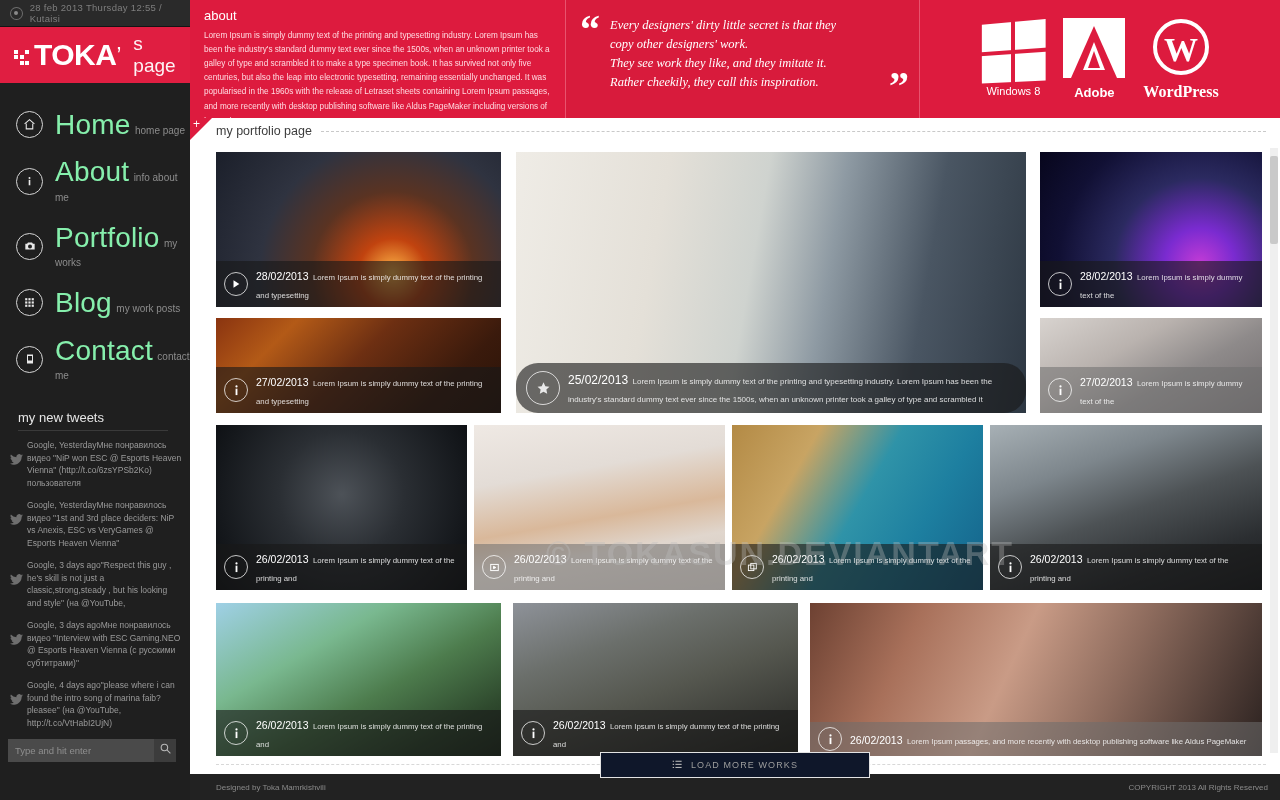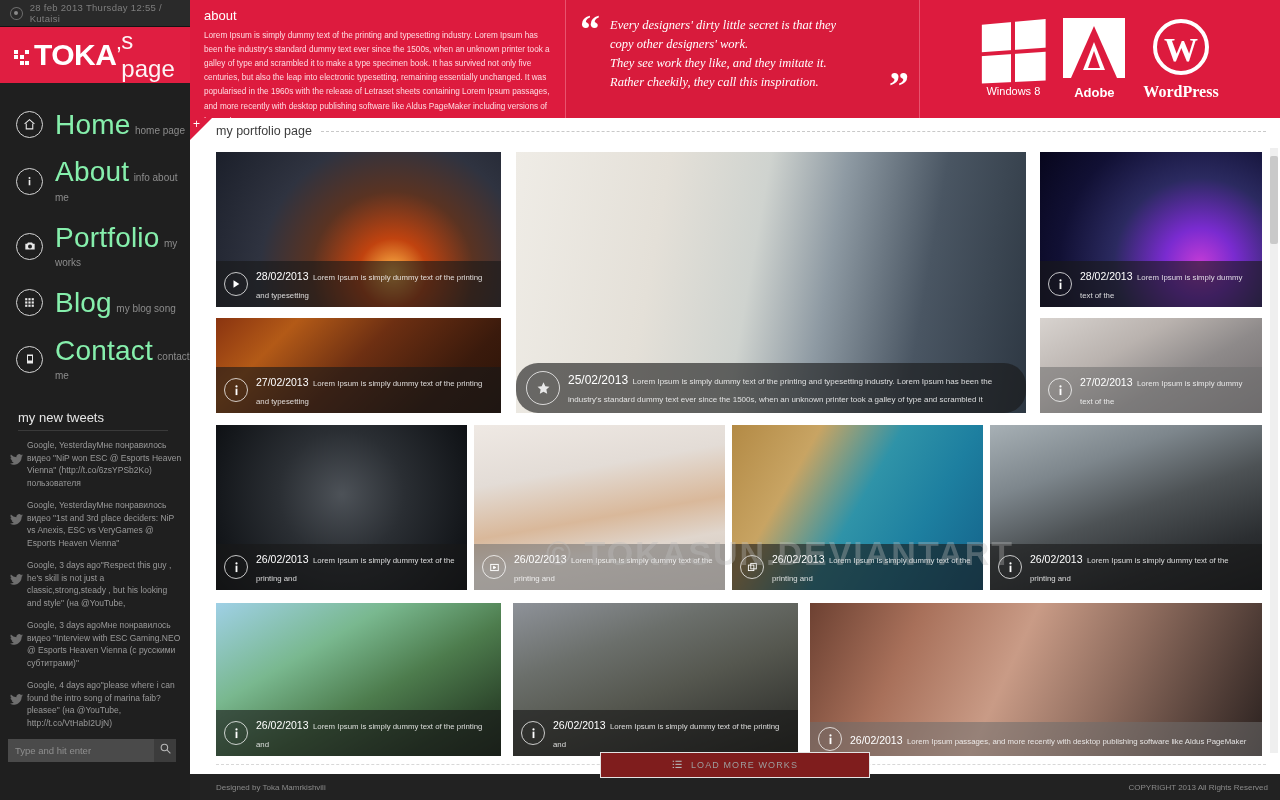--- a/index.html
+++ b/index.html
@@ -37,21 +37,21 @@
     display: flex; align-items: center; padding-left: 14px;
   }
   .brand-dots {
     display: grid; grid-template-columns: repeat(3, 4px);
     grid-auto-rows: 4px; gap: 1.5px; margin-right: 5px; margin-top: 4px;
   }
   .brand-dots i { background: #fff; display: block; width: 4px; height: 4px; }
   .brand-dots i.off { background: transparent; }
   .brand-name { color: #fff; font-size: 30px; font-weight: 700; letter-spacing: -0.5px; }
   .brand-apos { color: #fff; font-size: 22px; font-weight: 400; }
-  .brand-sub { color: #fff; font-size: 24px; font-weight: 300; margin-left: 0; opacity:.95; }
+  .brand-sub { color: #fff; font-size: 19px; font-weight: 300; margin-left: 12px; opacity:.95; }
 
   
   .nav { padding-top: 18px; }
   .nav-item { display: flex; align-items: center; padding: 9px 0 9px 16px; cursor: pointer; }
   .nav-ico {
     width: 27px; height: 27px; border-radius: 50%;
     border: 1.4px solid #d6d6d6; margin-right: 12px;
     display: flex; align-items: center; justify-content: center; flex: 0 0 27px;
     color: #e8e8e8;
   }
@@ -144,21 +144,21 @@
   }
   .cap-ico.big { width: 34px; height: 34px; flex: 0 0 34px; }
   .cap-txt .d { color: #fff; font-size: 10.5px; font-weight: 400; line-height: 1.15; }
   .cap-txt .x { color: rgba(255,255,255,.82); font-size: 7.8px; line-height: 1.35; margin-top:1px;}
   .cap-txt.big .d { font-size: 12px; }
   .cap-txt.big .x { font-size: 8px; }
 
   .loadmore {
     position: absolute; left: 50%; transform: translateX(-50%);
     bottom: 14px;
-    width: 270px; height: 26px; border: 1px solid #e3e3e3; background: #7f1d1d;
+    width: 270px; height: 26px; border: 1px solid #e3e3e3; background: #0f172a;
     display: flex; align-items: center; justify-content: center; gap: 8px;
     cursor: pointer; z-index: 5;
   }
   .loadmore .lm-txt { font-size: 9px; color: #9d9d9d; letter-spacing: 1.1px; }
   .loadmore-rule { position:absolute; bottom: 27px; left: 26px; right: 14px; border-top: 1px dashed #d8d8d8; }
 
   
   .vscroll { position: absolute; right: 2px; top: 148px; width: 8px; height: 605px; background: #efefef; }
   .vscroll .thumb { position: absolute; left:0; top: 8px; width: 8px; height: 88px; background: #c9c9c9; border-radius: 2px; }
 
@@ -254,21 +254,21 @@
               <rect x="4" y="10" width="4" height="4"></rect>
               <rect x="10" y="10" width="4" height="4"></rect>
               <rect x="16" y="10" width="4" height="4"></rect>
               <rect x="4" y="16" width="4" height="4"></rect>
               <rect x="10" y="16" width="4" height="4"></rect>
               <rect x="16" y="16" width="4" height="4"></rect>
             </svg>
         </span>
         <span class="nav-txt">
           <span class="t">Blog</span>
-          <span class="s">my blog song</span>
+          <span class="s">my work posts</span>
         </span>
       </div>
       <div class="nav-item">
         <span class="nav-ico">
           <svg width="12" height="12" viewBox="0 0 24 24" fill="currentColor">
               <path d="M6 3h12v18H6z"></path>
               <rect x="8" y="6" width="8" height="9" fill="#1f1f1f"></rect>
             </svg>
         </span>
         <span class="nav-txt">

